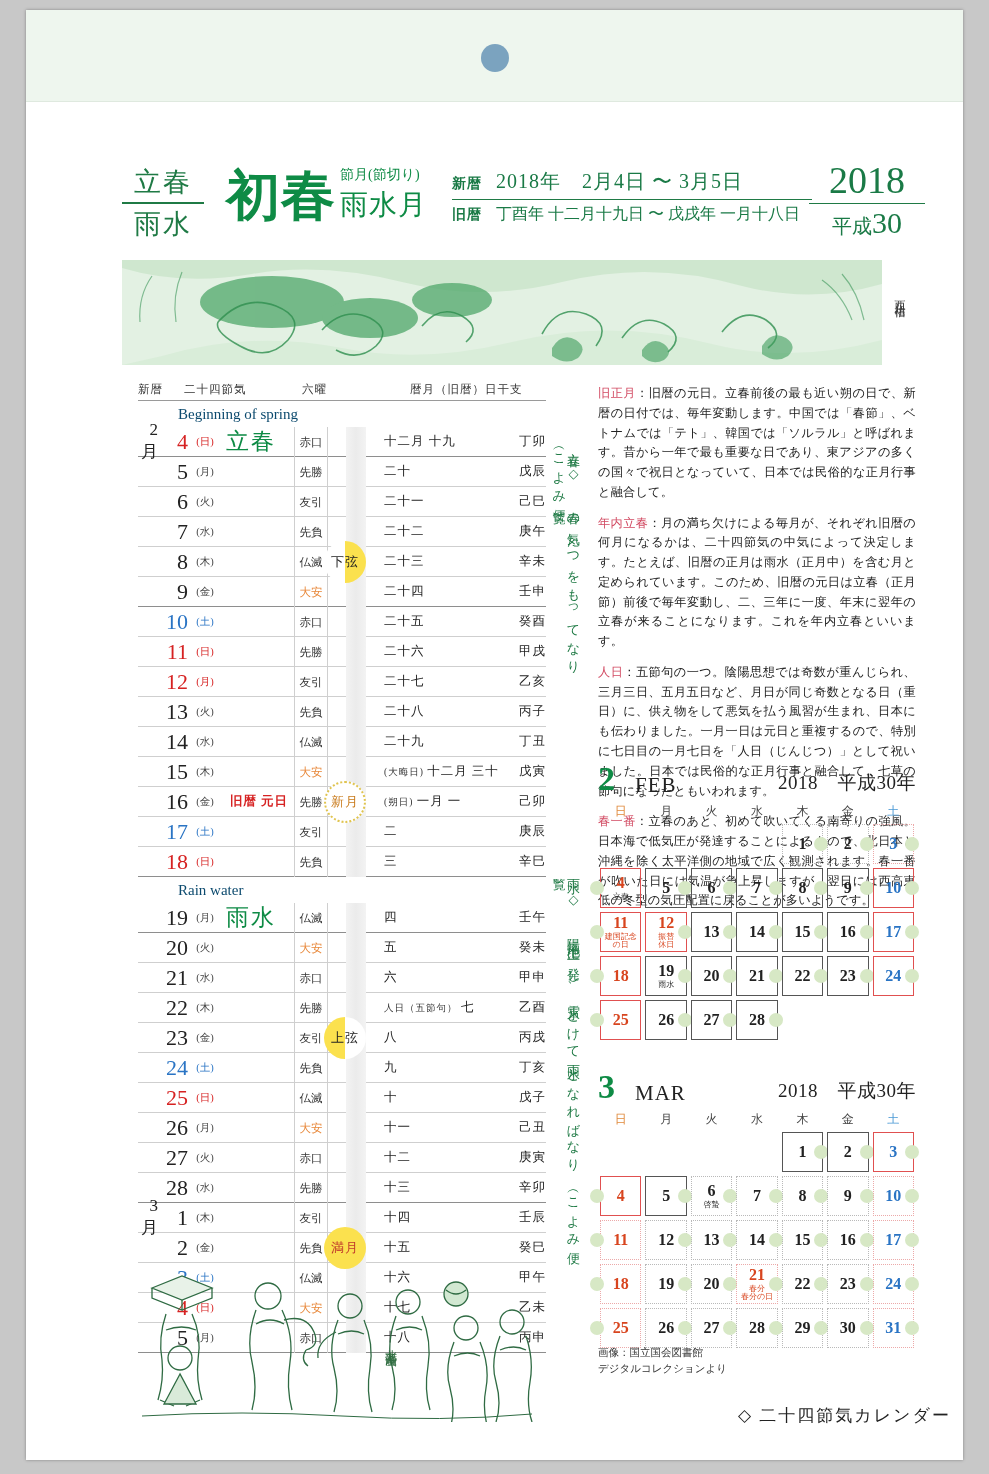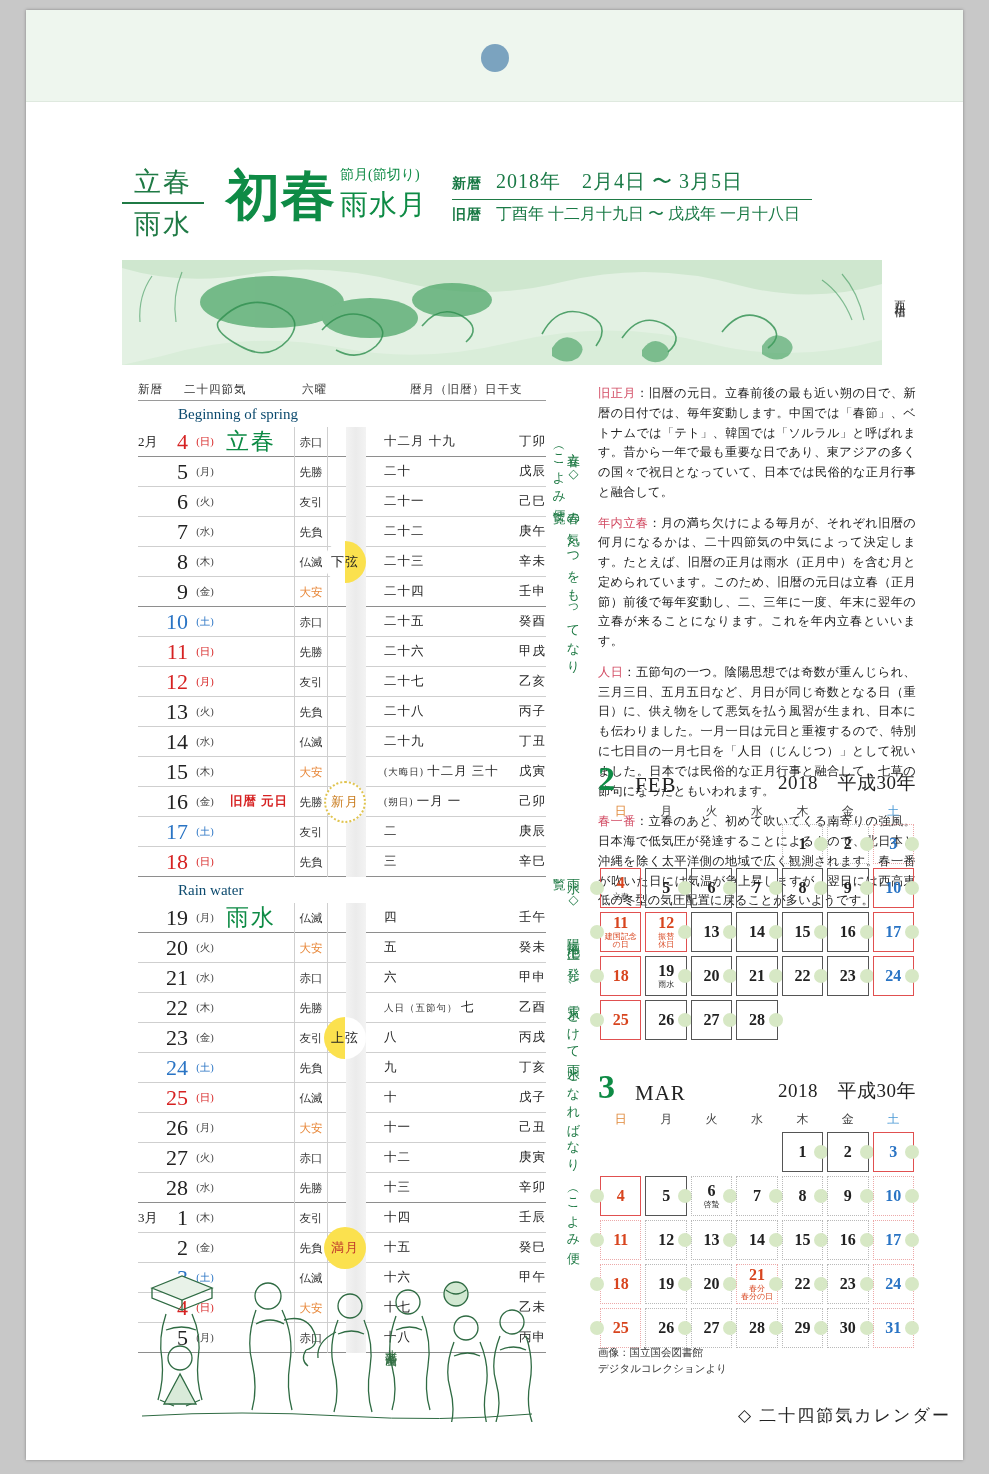--- a/index.html
+++ b/index.html
@@ -77,21 +77,21 @@
   .th-a { width: 46px; }
   .th-b { width: 118px; }
   .th-c { width: 108px; }
   .th-d { width: 136px; text-align: left; }
 
   .sekki-en { color: #0c4a6e; font-size: 15px; font-family: "Liberation Serif", serif; font-style: normal; }
   .enrow { height: 26px; padding-left: 40px; padding-top: 4px; }
 
   .drow { display: flex; align-items: center; height: 30px; border-bottom: 1px solid #cfcfcf; position: relative; }
   .drow.thick { border-bottom: 1.6px solid #8e8e8e; }
-  .c-mon { width: 22px; font-size: 13px; color: #222; padding-right: 2px; }
+  .c-mon { width: 22px; text-align: right; font-size: 17px; color: #222; padding-right: 2px; }
   .c-day { width: 28px; text-align: right; font-size: 22px; color: #222; font-family: "Liberation Serif", serif; }
   .c-dow { width: 34px; text-align: center; font-size: 10.5px; color: #444; }
   .c-note { flex: 1; font-size: 12.5px; text-align: right; padding-right: 6px; letter-spacing: 1px; }
   .c-rok { width: 34px; text-align: center; font-size: 11.5px; color: #333;
            border-left: 1px solid #cfcfcf; border-right: 1px solid #cfcfcf; height: 30px; line-height: 30px; }
   .c-moon { width: 56px; position: relative; height: 30px; }
   .c-old { width: 128px; text-align: left; font-size: 12.5px; color: #222; letter-spacing: 1px; padding-right: 2px; }
   .c-kan { width: 34px; text-align: right; font-size: 12.5px; color: #222; letter-spacing: 1px; }
   .sun { color: #d62222; }
   .sat { color: #2a74c4; }
@@ -203,20 +203,24 @@
     </div>
     <div class="caldates">
       <div class="row top">
         <div class="lbl">新暦</div>
         <div class="v1">2018年　2月4日 〜 3月5日</div>
       </div>
       <div class="row bot">
         <div class="lbl">旧暦</div>
         <div class="v2">丁酉年 十二月十九日 〜 戊戌年 一月十八日</div>
       </div>
+    </div>
+    <div class="yearbox">
+      <div class="y-g">2018</div>
+      <div class="y-j"><span class="era">平成</span><span>30</span></div>
     </div>
   </div>
 
   <div class="art-top">
     <svg width="760" height="105" viewBox="0 0 760 105">
       <rect width="760" height="105" fill="#e3f1e3"></rect>
       <path d="M0 8 q60 18 130 6 q70 -12 150 8 q80 20 160 0 q90 -22 180 4 q70 18 140 -2 L760 0 L0 0 Z" fill="#cfe7cf"></path>
       <path d="M40 96 q90 -26 180 -8 q80 16 170 -6 q100 -24 200 2 q80 20 170 -4 L760 105 L0 105 Z" fill="#d9edd9"></path>
       <g fill="#4fa76a" opacity="0.75">
         <ellipse cx="150" cy="42" rx="72" ry="26"></ellipse>

